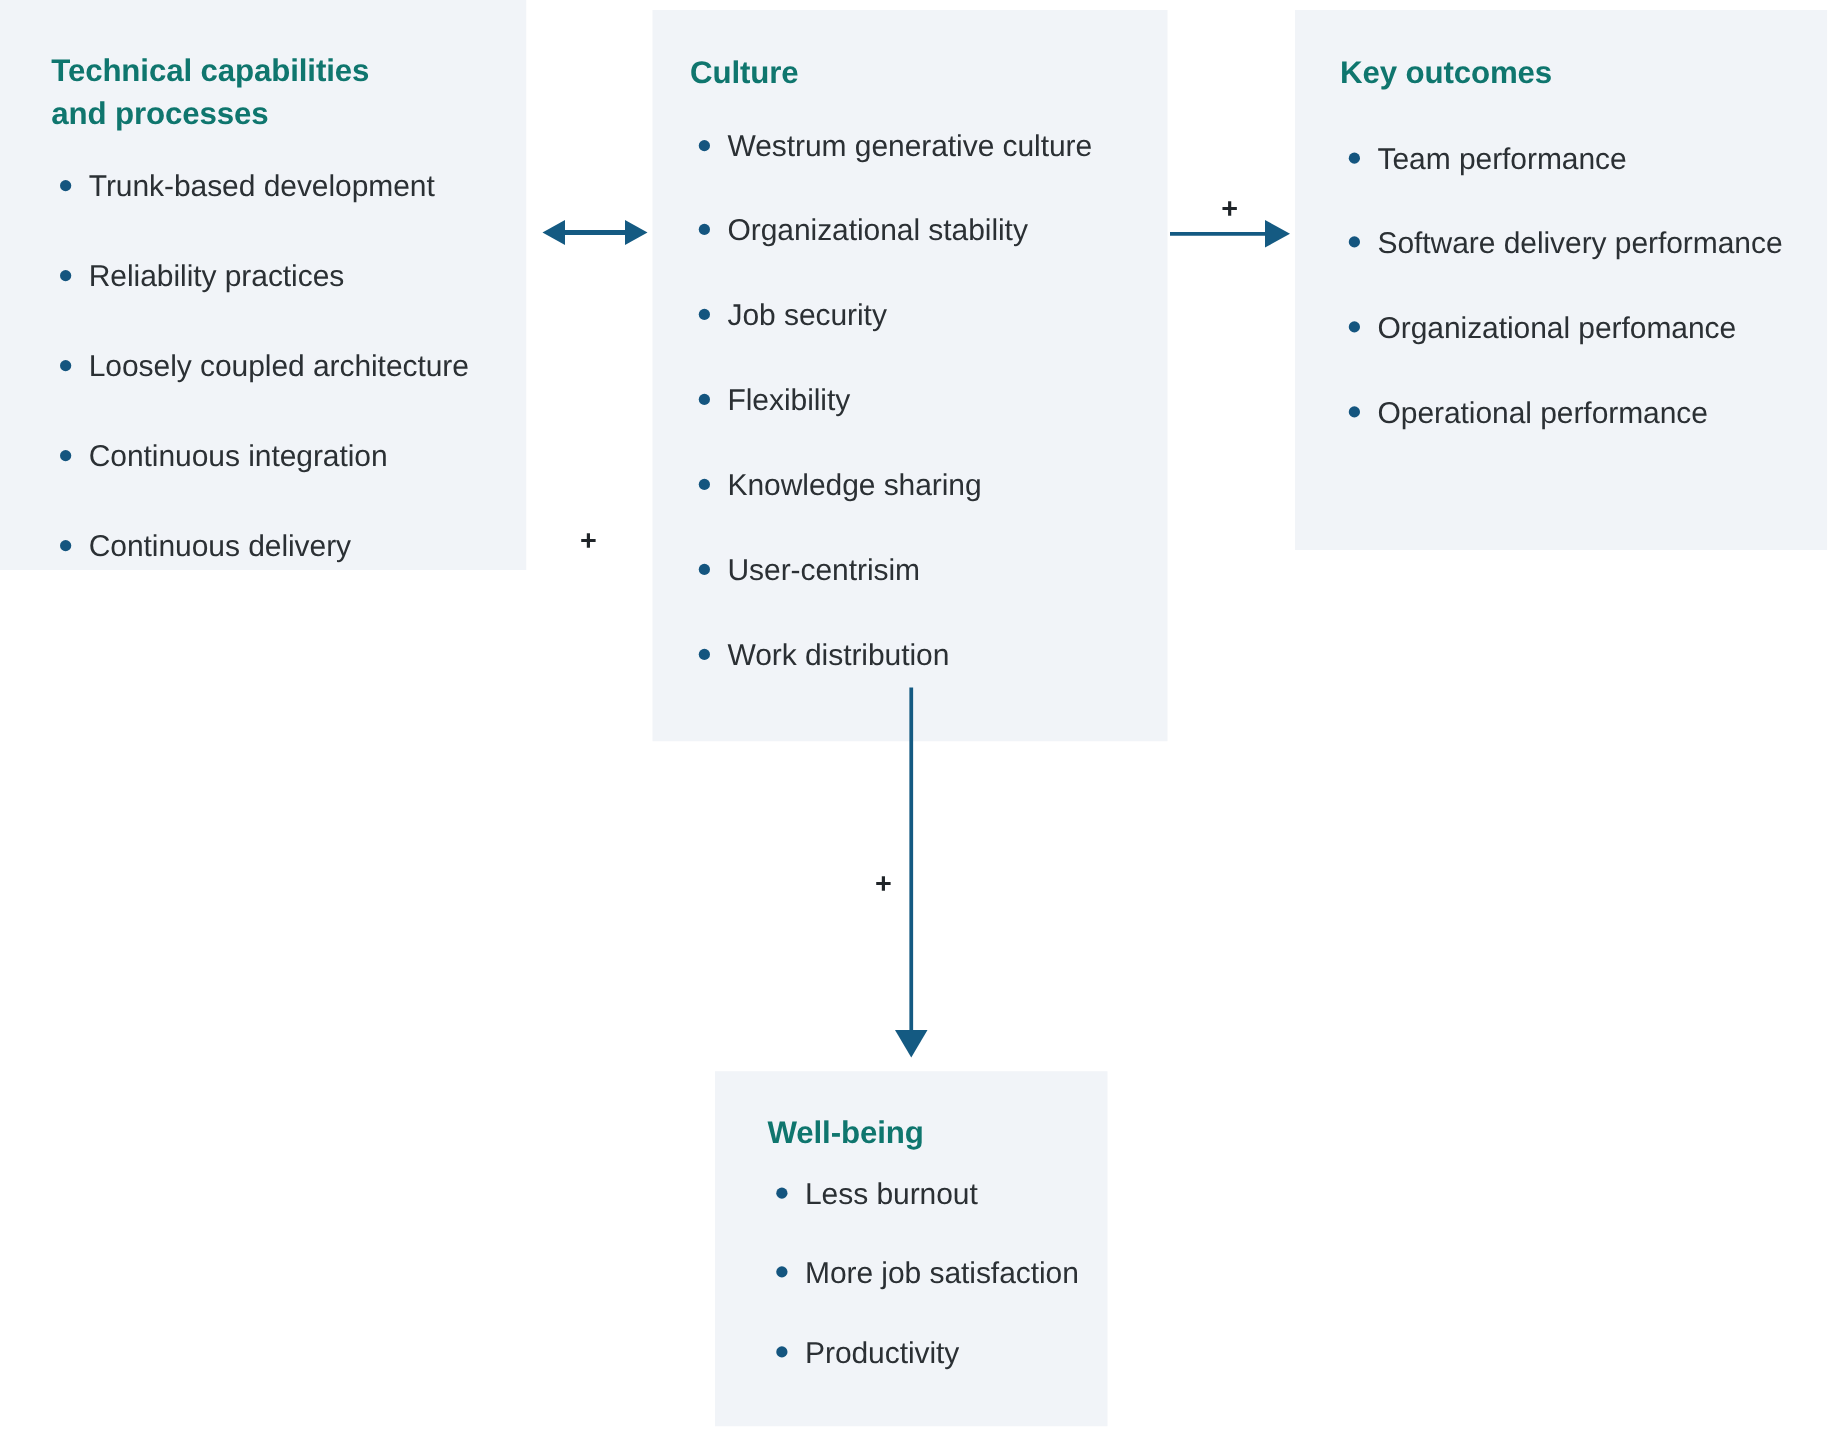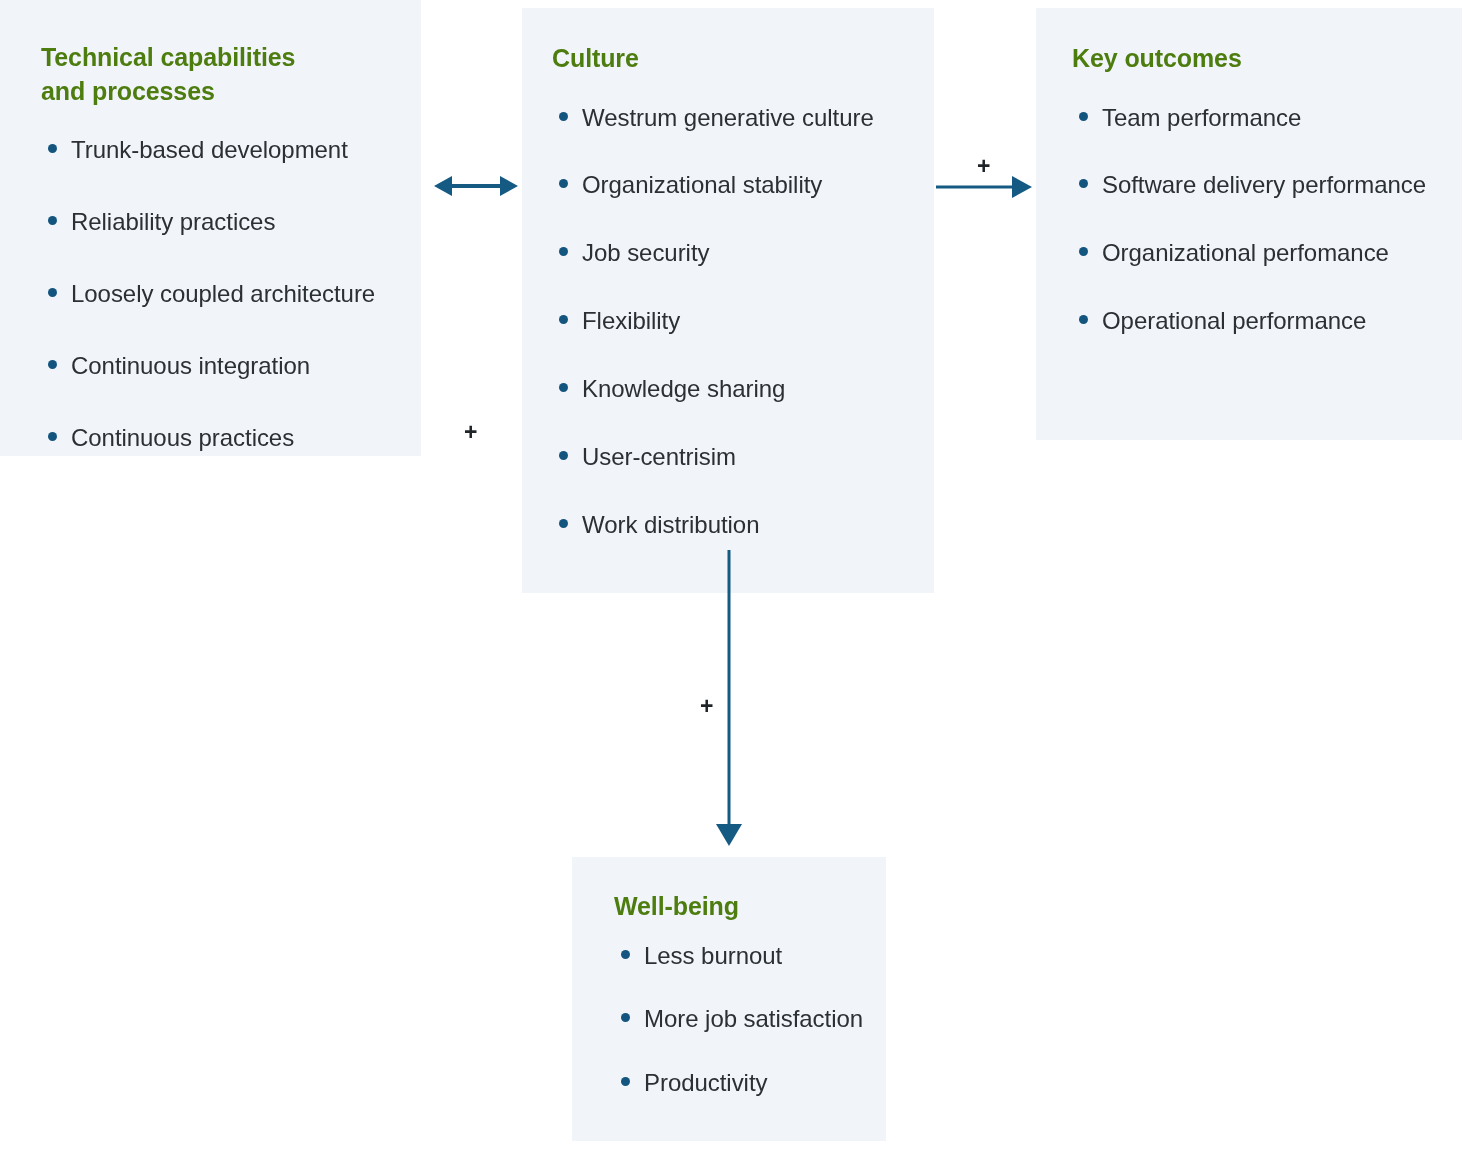--- a/index.html
+++ b/index.html
@@ -25,21 +25,21 @@
   .box {
     position: absolute;
     background: #f1f4f8;
     box-sizing: border-box;
   }
 
   .box-title {
     font-size: 25px;
     font-weight: bold;
     line-height: 1.34;
-    color: #4d7c0f;
+    color: #0f766e;
     letter-spacing: -0.1px;
     margin: 0;
     white-space: pre-line;
   }
 
   .bullet-list {
     list-style: none;
     margin: 0;
     padding: 0;
   }
@@ -87,21 +87,21 @@
   #box-culture .bullet-item { margin-bottom: 36px; }
 
   
   #box-outcomes {
     left: 1036px;
     top: 8px;
     width: 426px;
     height: 432px;
     padding: 34px 18px 0 36px;
   }
-  #box-outcomes .box-title { margin-bottom: 26px; }
+  #box-outcomes .box-title { margin-bottom: 36px; }
   #box-outcomes .bullet-item { margin-bottom: 36px; }
 
   
   #box-wellbeing {
     left: 572px;
     top: 857px;
     width: 314px;
     height: 284px;
     padding: 33px 16px 0 42px;
   }
@@ -136,21 +136,21 @@
 <div id="canvas">
 
   <section class="box" id="box-technical">
     <h2 class="box-title">Technical capabilities
 and processes</h2>
     <ul class="bullet-list">
       <li class="bullet-item">Trunk-based development</li>
       <li class="bullet-item">Reliability practices</li>
       <li class="bullet-item">Loosely coupled architecture</li>
       <li class="bullet-item">Continuous integration</li>
-      <li class="bullet-item">Continuous practices</li>
+      <li class="bullet-item">Continuous delivery</li>
     </ul>
   </section>
 
   <section class="box" id="box-culture">
     <h2 class="box-title">Culture</h2>
     <ul class="bullet-list">
       <li class="bullet-item">Westrum generative culture</li>
       <li class="bullet-item">Organizational stability</li>
       <li class="bullet-item">Job security</li>
       <li class="bullet-item">Flexibility</li>

